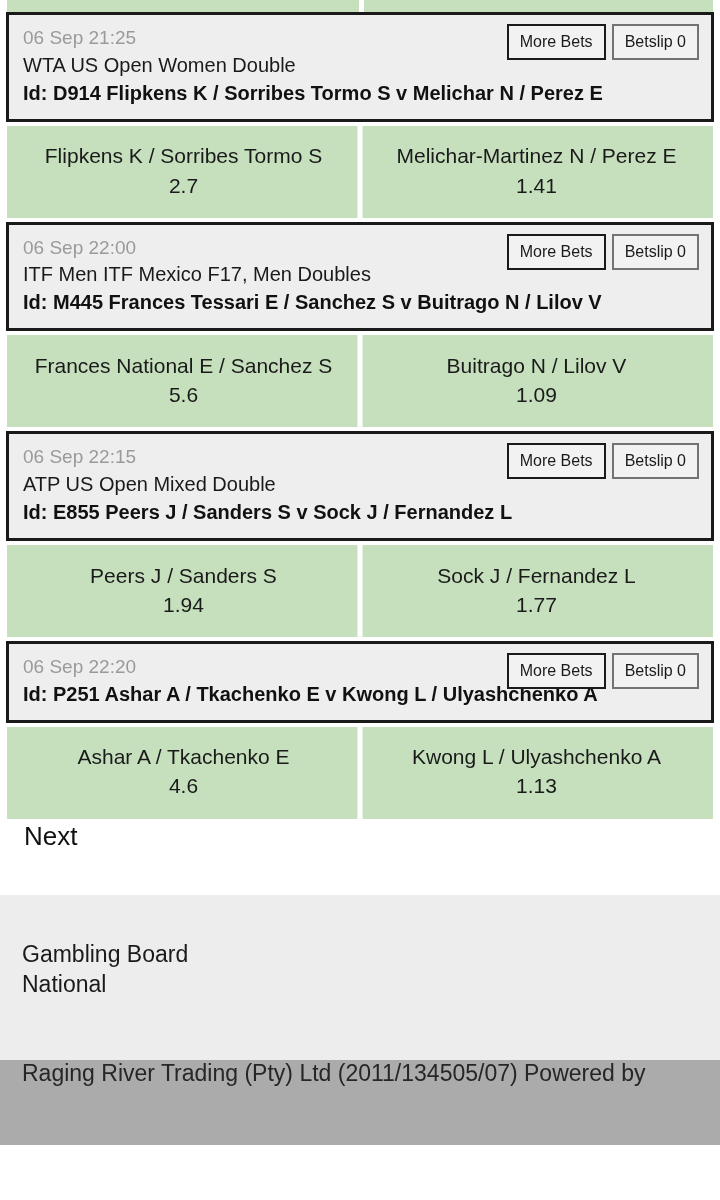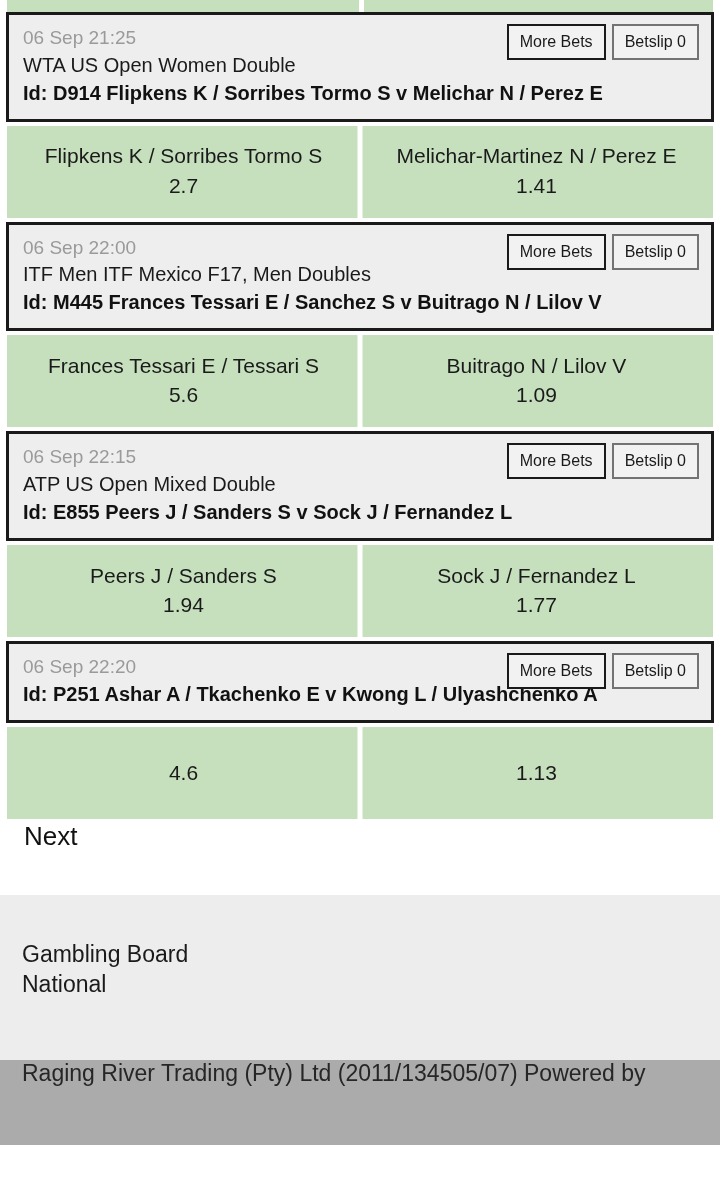--- a/index.html
+++ b/index.html
@@ -208,21 +208,21 @@
         <div class="btn btn-morebets">More Bets</div>
         <div class="btn btn-betslip">Betslip 0</div>
       </div>
       <div class="ev-time">06 Sep 22:00</div>
       <div class="ev-league">ITF Men ITF Mexico F17, Men Doubles</div>
       <div class="ev-id">Id: M445 Frances Tessari E / Sanchez S v Buitrago N / Lilov V</div>
     </div>
     <div class="odds-row">
       <div class="vdiv"></div>
       <div class="odds-cell">
-        <div class="sel-name">Frances Tessari E / Tessari S</div>
+        <div class="sel-name">Frances National E / Sanchez S</div>
         <div class="sel-price">5.6</div>
       </div>
       <div class="odds-cell">
         <div class="sel-name">Buitrago N / Lilov V</div>
         <div class="sel-price">1.09</div>
       </div>
     </div>
   </div>
 
   <div class="event">
@@ -253,23 +253,25 @@
       <div class="btn-row">
         <div class="btn btn-morebets">More Bets</div>
         <div class="btn btn-betslip">Betslip 0</div>
       </div>
       <div class="ev-time">06 Sep 22:20</div>
       <div class="ev-id">Id: P251 Ashar A / Tkachenko E v Kwong L / Ulyashchenko A</div>
     </div>
     <div class="odds-row">
       <div class="vdiv"></div>
       <div class="odds-cell">
+        <div class="sel-name">Ashar A / Tkachenko E</div>
         <div class="sel-price">4.6</div>
       </div>
       <div class="odds-cell">
+        <div class="sel-name">Kwong L / Ulyashchenko A</div>
         <div class="sel-price">1.13</div>
       </div>
     </div>
   </div>
 
   <div class="next-bar">
     <span class="next-link">Next</span>
   </div>
 
   <div class="rg-block">

